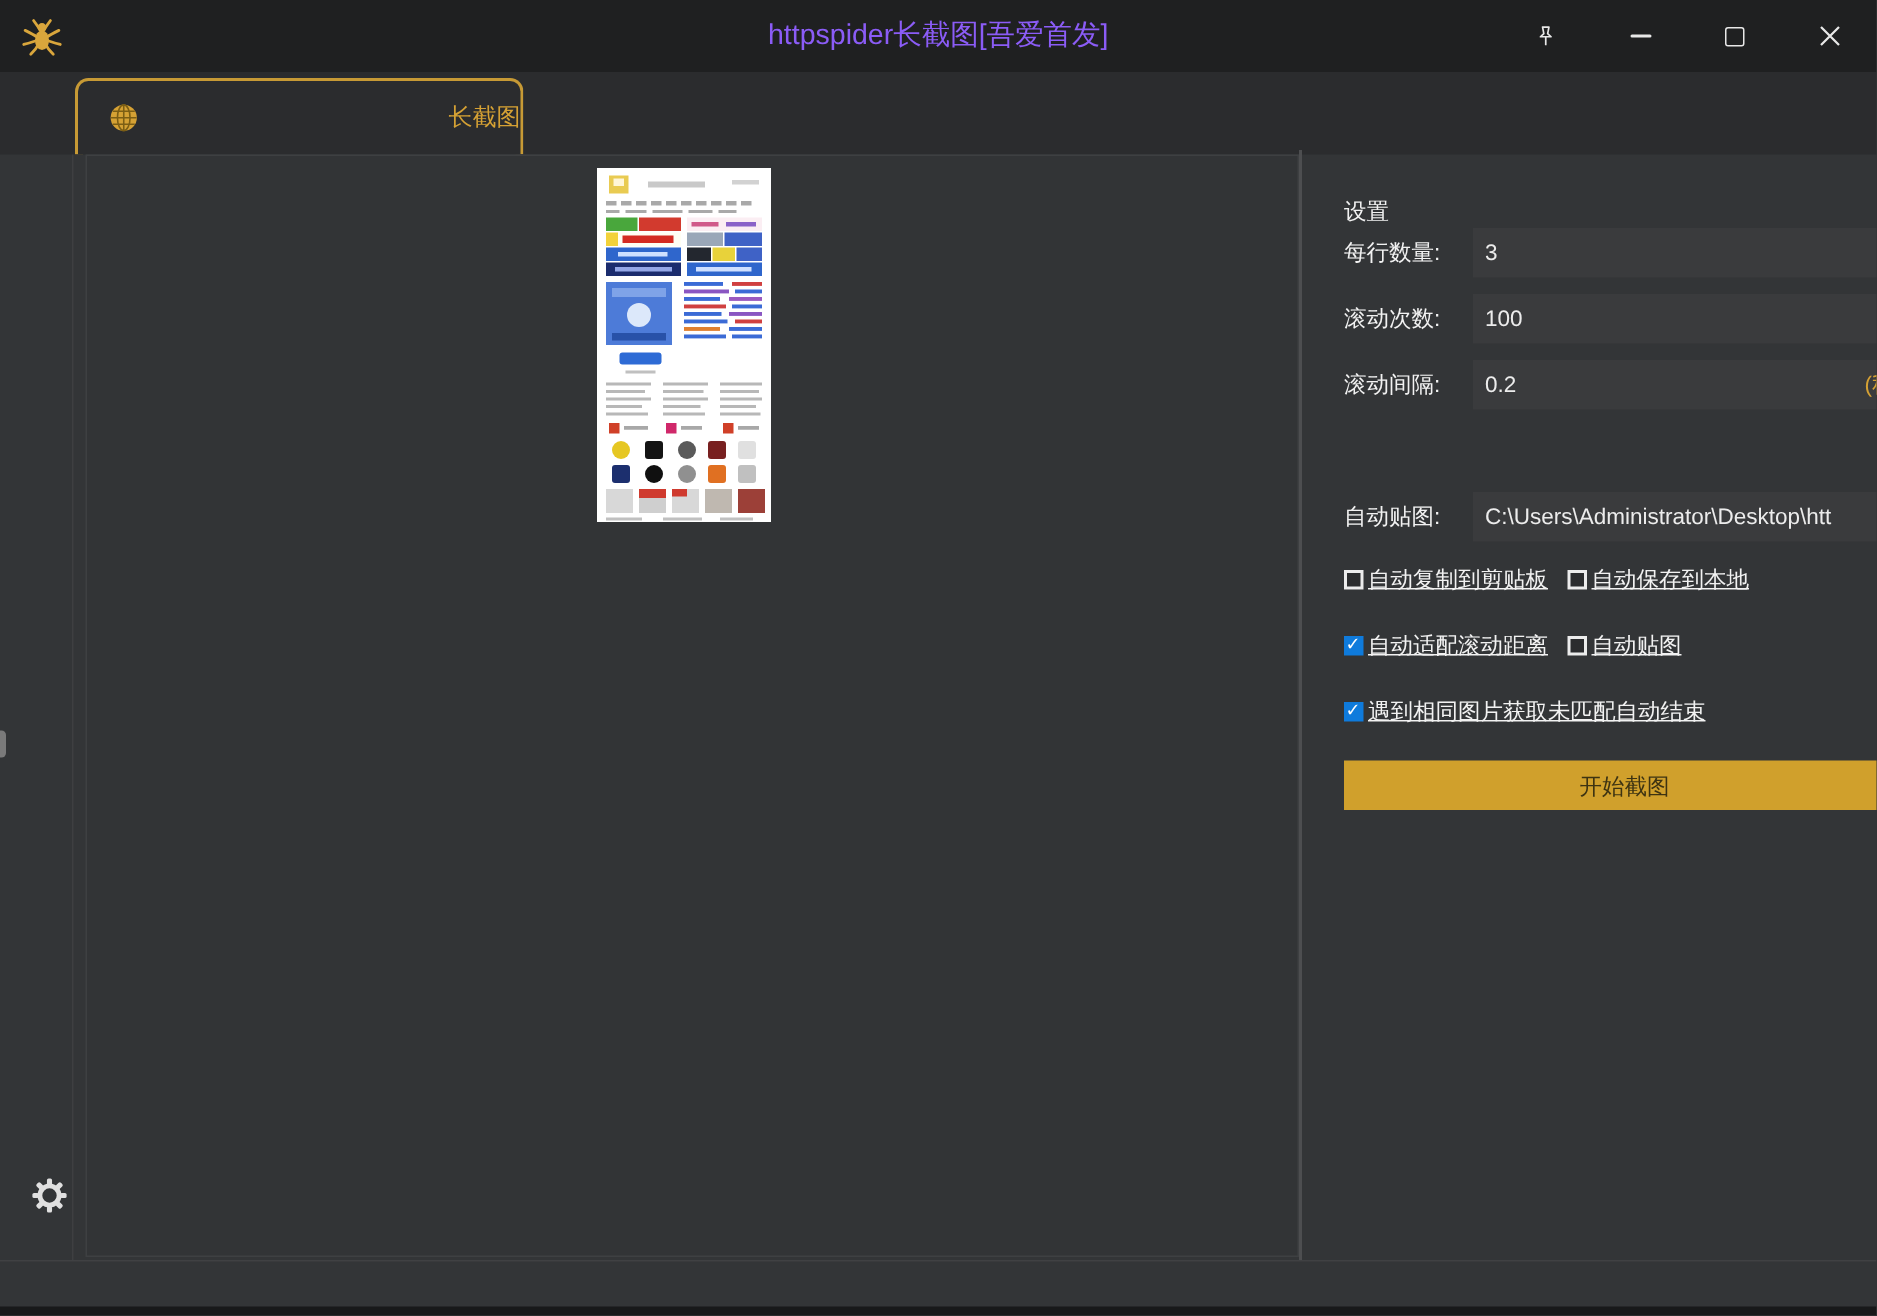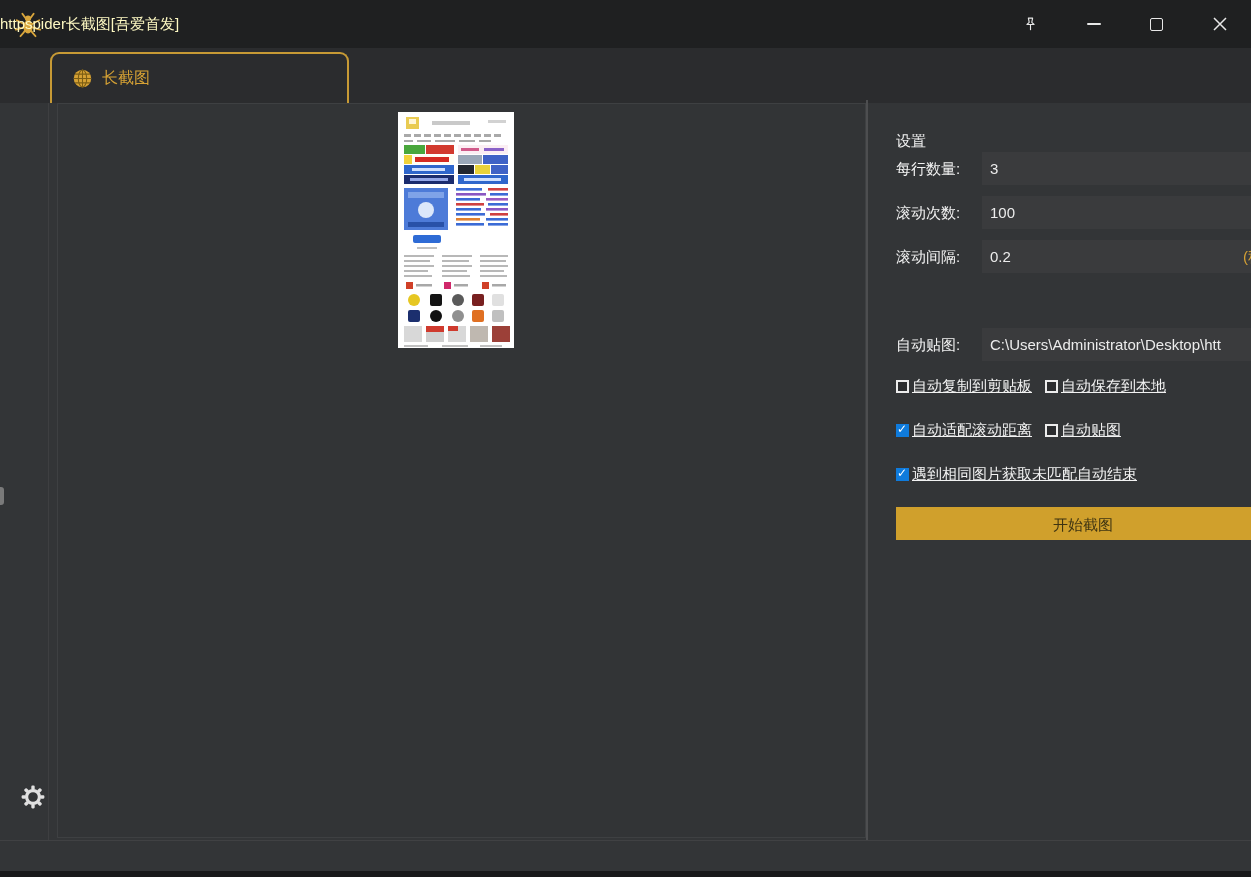--- a/index.html
+++ b/index.html
@@ -8,30 +8,30 @@
     background:#333537;
     font-family:"Liberation Sans","DejaVu Sans",sans-serif;
     -webkit-font-smoothing:antialiased;
   }
   
   .titlebar{position:absolute;left:0;top:0;width:1251px;height:48px;background:#1f2021;}
   .app-icon{position:absolute;left:13px;top:9px;}
   .menu{position:absolute;left:66px;top:0;height:48px;display:flex;align-items:center;gap:44px;}
   .menu span{color:#ececec;font-size:15px;cursor:default;}
   .win-title{position:absolute;left:0;right:0;top:0;height:48px;line-height:48px;
-    text-align:left;color:#fef9c3;font-size:15px;pointer-events:none;}
+    text-align:center;color:#8b5cf6;font-size:19px;pointer-events:none;}
   .controls{position:absolute;right:0;top:0;height:48px;display:flex;}
   .wbtn{width:63px;height:48px;display:flex;align-items:center;justify-content:center;}
   .minbar{width:14px;height:2px;background:#e8e8e8;border-radius:1px;}
   .maxbox{width:11px;height:11px;border:1.6px solid #e8e8e8;border-radius:2px;}
   
   .tabstrip{position:absolute;left:0;top:48px;width:1251px;height:55px;background:#2b2c2e;}
   .tab{position:absolute;left:50px;top:4px;width:299px;height:51px;
     border:2px solid #c79a35;border-bottom:none;border-radius:9px 9px 0 0;
-    display:flex;align-items:center;padding-left:20px;gap:9px;box-sizing:border-box;}
+    display:flex;align-items:center;padding-left:20px;gap:9px;box-sizing:border-box;justify-content:space-between;}
   .tab span{color:#d5a134;font-size:16px;}
   
   .sidebar{position:absolute;left:0;top:103px;width:48px;height:737px;border-right:1px solid #3e3f41;}
   .grip{position:absolute;left:0;top:384px;width:4px;height:18px;background:#7a7a7a;border-radius:0 3px 3px 0;}
   .gear-btn{position:absolute;left:20px;top:681px;width:26px;height:26px;display:flex;align-items:center;justify-content:center;}
   .canvas{position:absolute;left:57px;top:103px;width:809px;height:735px;
     border:1px solid #3e4042;box-sizing:border-box;background:#323436;}
   .thumb{position:absolute;left:340px;top:8px;}
   .vdivider{position:absolute;left:866px;top:100px;width:2px;height:740px;background:#4d4e50;}
   

